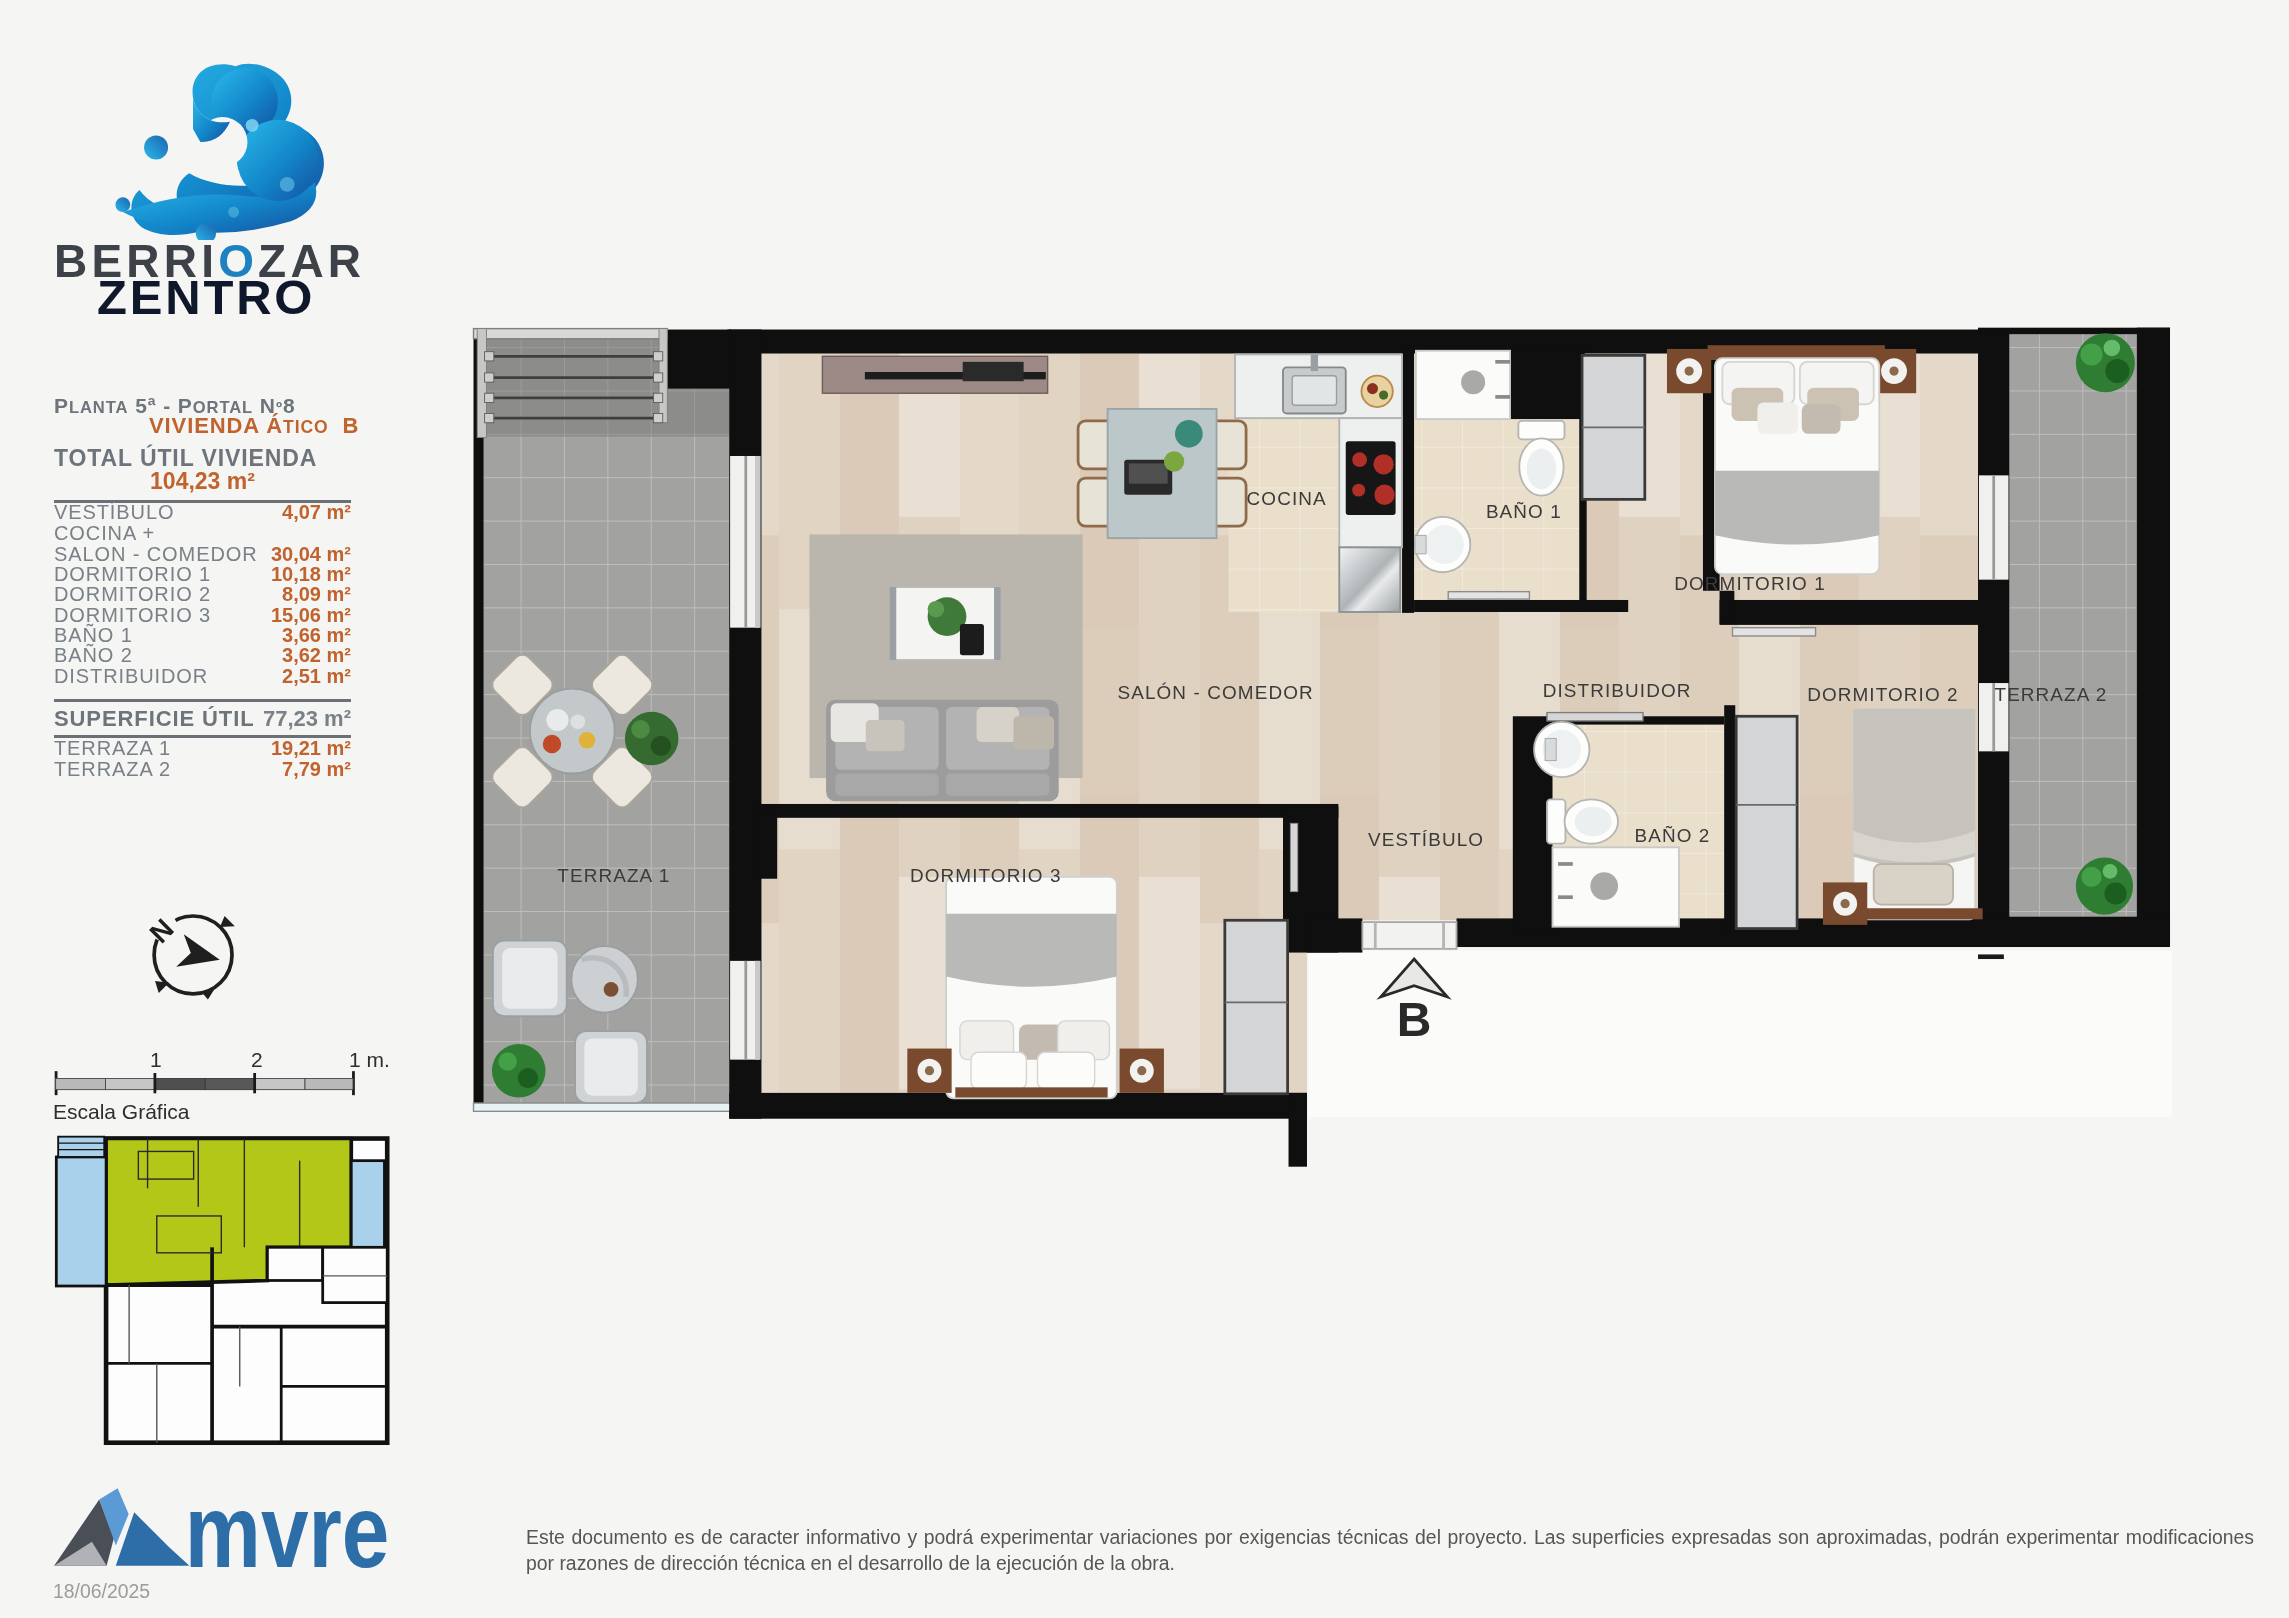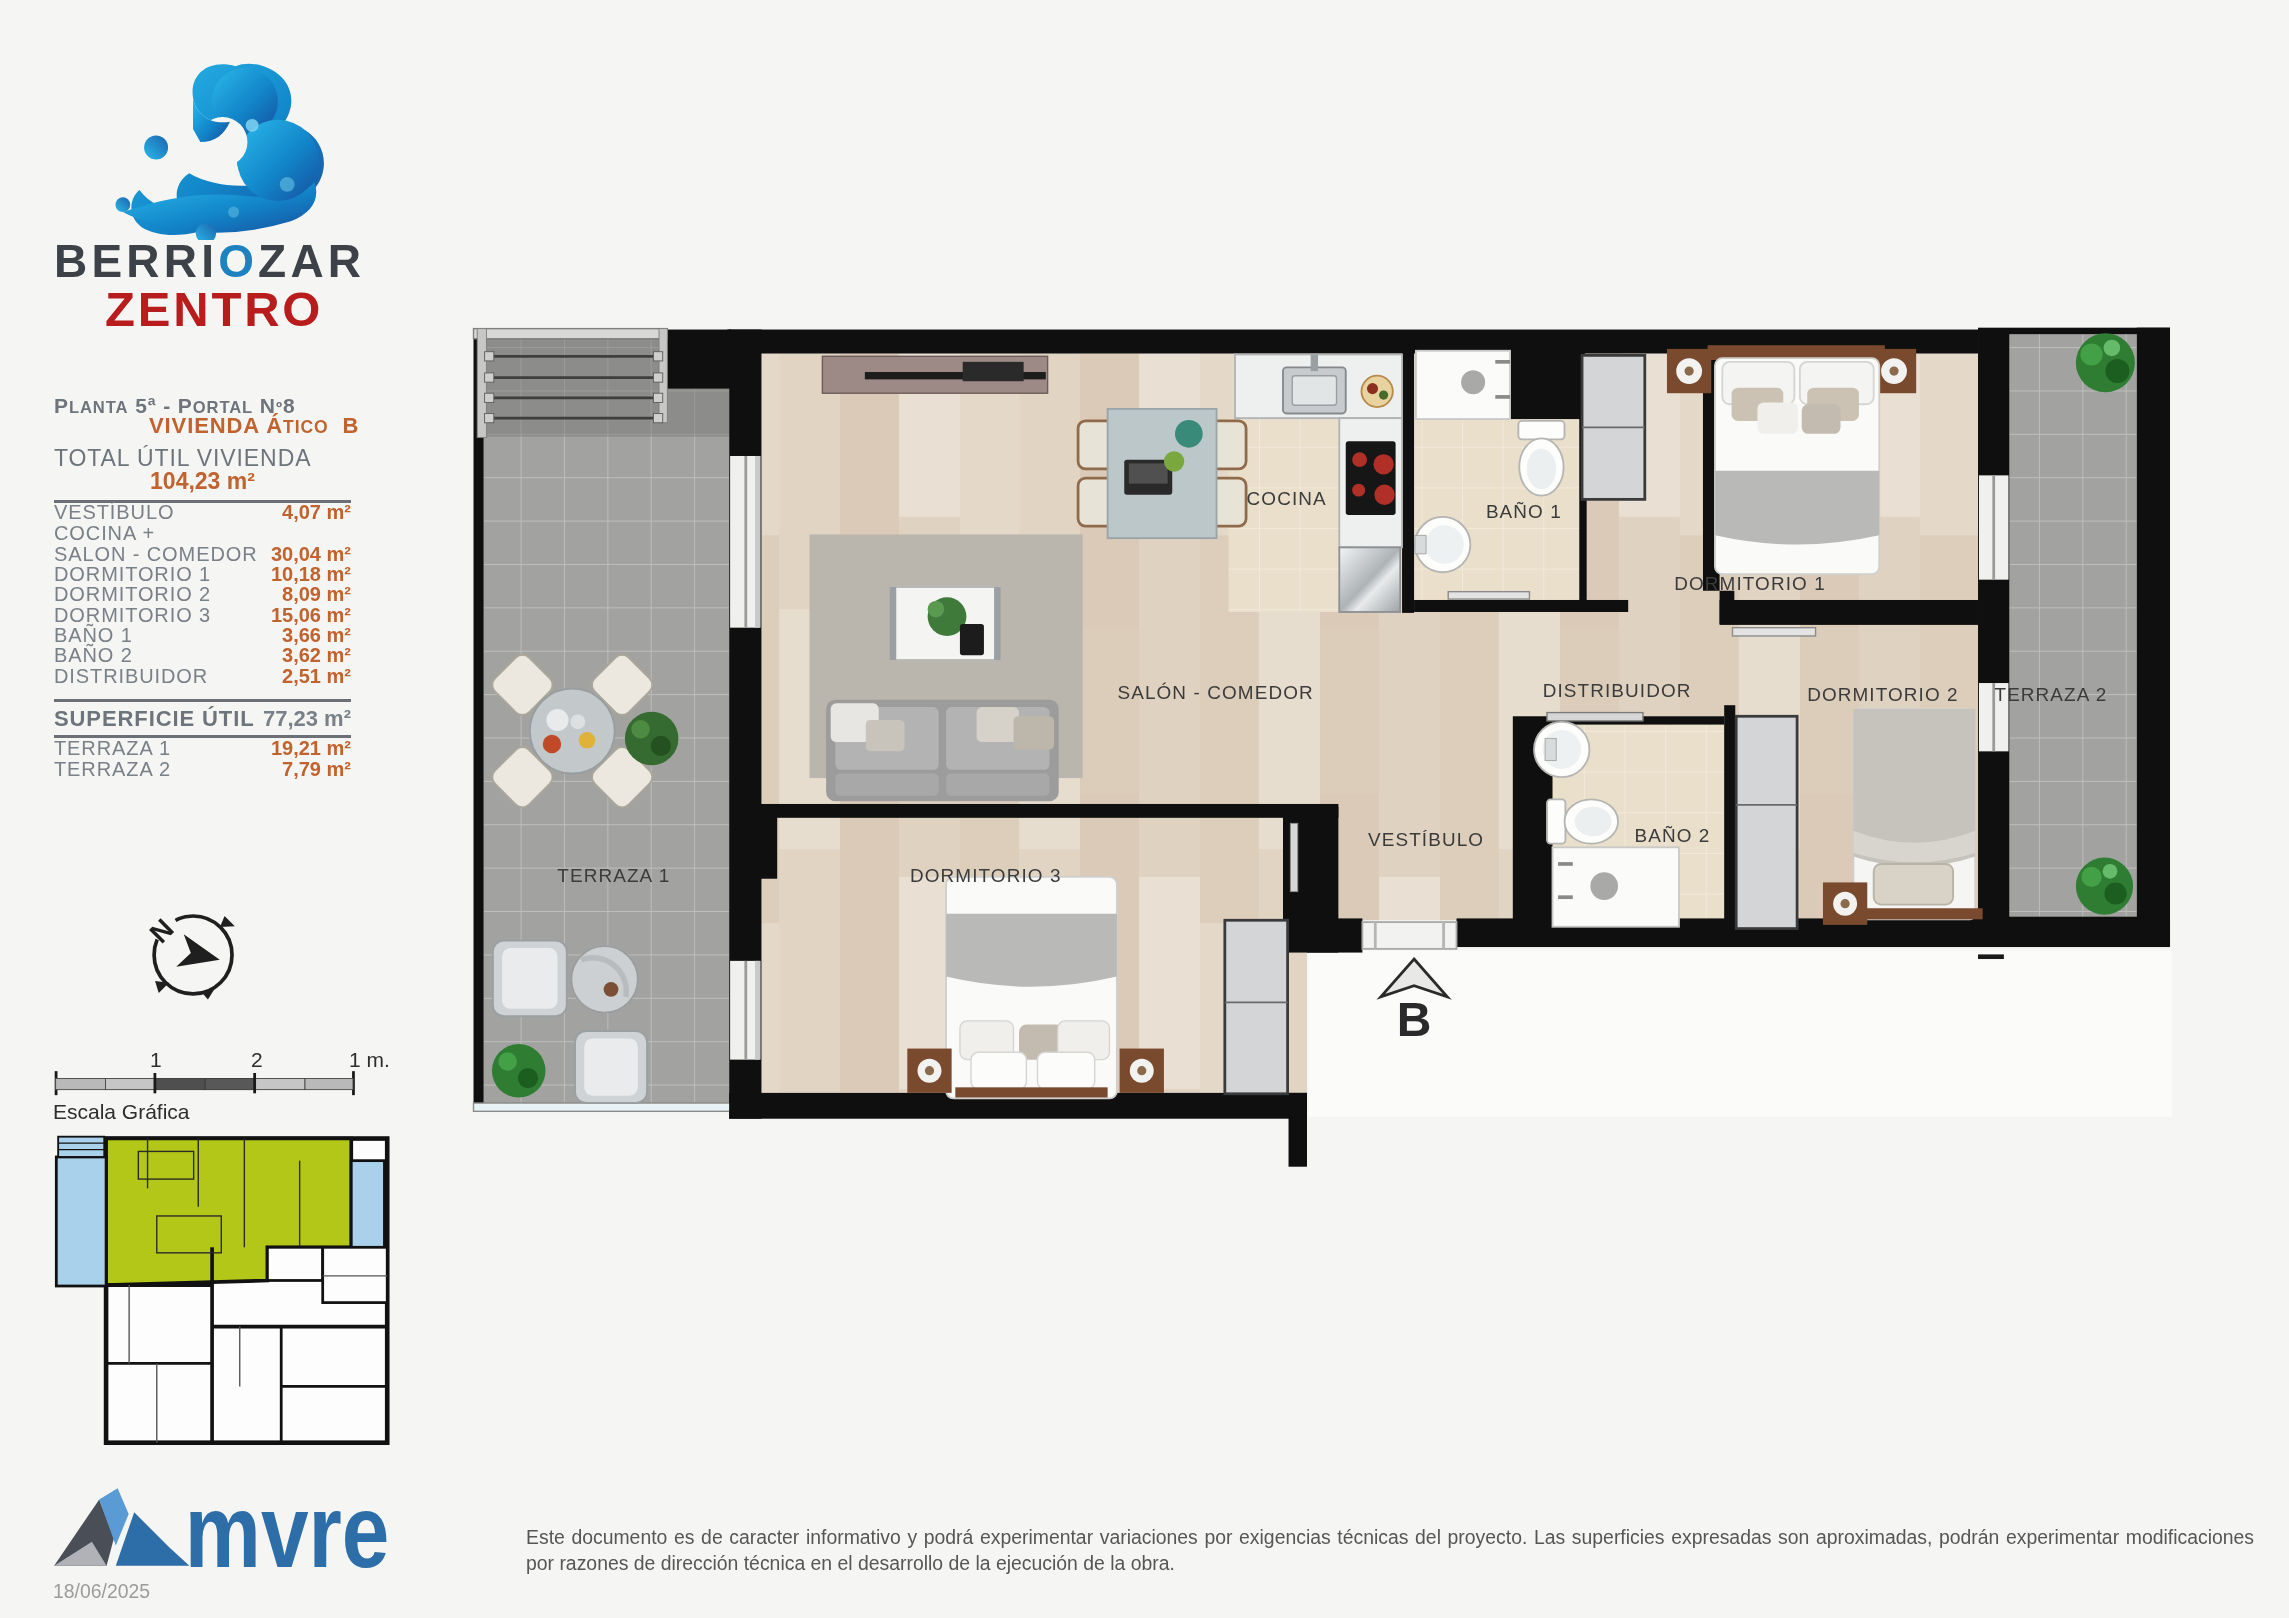--- a/index.html
+++ b/index.html
@@ -464,27 +464,27 @@
   <circle cx="64" cy="100" r="13" fill="url(#lg2)"></circle>
   <circle cx="28" cy="162" r="8" fill="url(#lg2)"></circle>
   <circle cx="118" cy="193" r="11" fill="url(#lg2)"></circle>
   <circle cx="168" cy="76" r="7" fill="#7fd4f2" opacity="0.85"></circle>
   <circle cx="206" cy="140" r="8" fill="#5bb7e0" opacity="0.7"></circle>
   <circle cx="148" cy="170" r="6" fill="#5bb7e0" opacity="0.6"></circle>
 </svg>
 
 <div class="abs" style="left:54px;top:234px;width:332px;font-size:46px;font-weight:bold;color:#3d4249;letter-spacing:4.2px;">BERRI<span style="color:#1f82c0">O</span>ZAR</div>
 
-<div class="abs" style="left:97px;top:281px;width:277px;font-size:49px;font-weight:bold;color:#b91c1c;letter-spacing:2.8px;margin-left:8px;">ZENTRO</div>
+<div class="abs" style="left:97px;top:269px;width:277px;font-size:49px;font-weight:bold;color:#0f172a;letter-spacing:2.8px;">ZENTRO</div>
 
 <div class="abs" style="left:54px;top:385px;font-size:21px;font-weight:bold;color:#6e747b;letter-spacing:0.9px;margin-top:9px;">P<span style="font-size:16.6px">LANTA</span> 5ª - P<span style="font-size:16.6px">ORTAL</span> N<span style="font-size:16.6px">º</span>8</div>
 
 <div class="abs" style="left:149px;top:413px;font-size:22px;font-weight:bold;color:#c0632e;letter-spacing:0.9px;">VIVIENDA Á<span style="font-size:17.5px">TICO</span>&nbsp; B</div>
 
-<div class="abs" style="left:54px;top:445px;font-size:23px;font-weight:normal;color:#6e747b;letter-spacing:0.9px;">TOTAL ÚTIL VIVIENDA</div>
+<div class="abs" style="left:54px;top:445px;font-size:23px;font-weight:bold;color:#6e747b;letter-spacing:0.9px;">TOTAL ÚTIL VIVIENDA</div>
 
 <div class="abs" style="left:54px;top:468px;width:297px;text-align:center;font-size:23px;font-weight:bold;color:#c0632e;">104,23 m²</div>
 
 <div class="hr" style="top:500px;"></div>
 
 <div class="row" style="top:501px;">
     <span class="rn">VESTÍBULO</span>
     <span class="rv">4,07 m²</span>
   </div>
 <div class="row" style="top:522px;">

